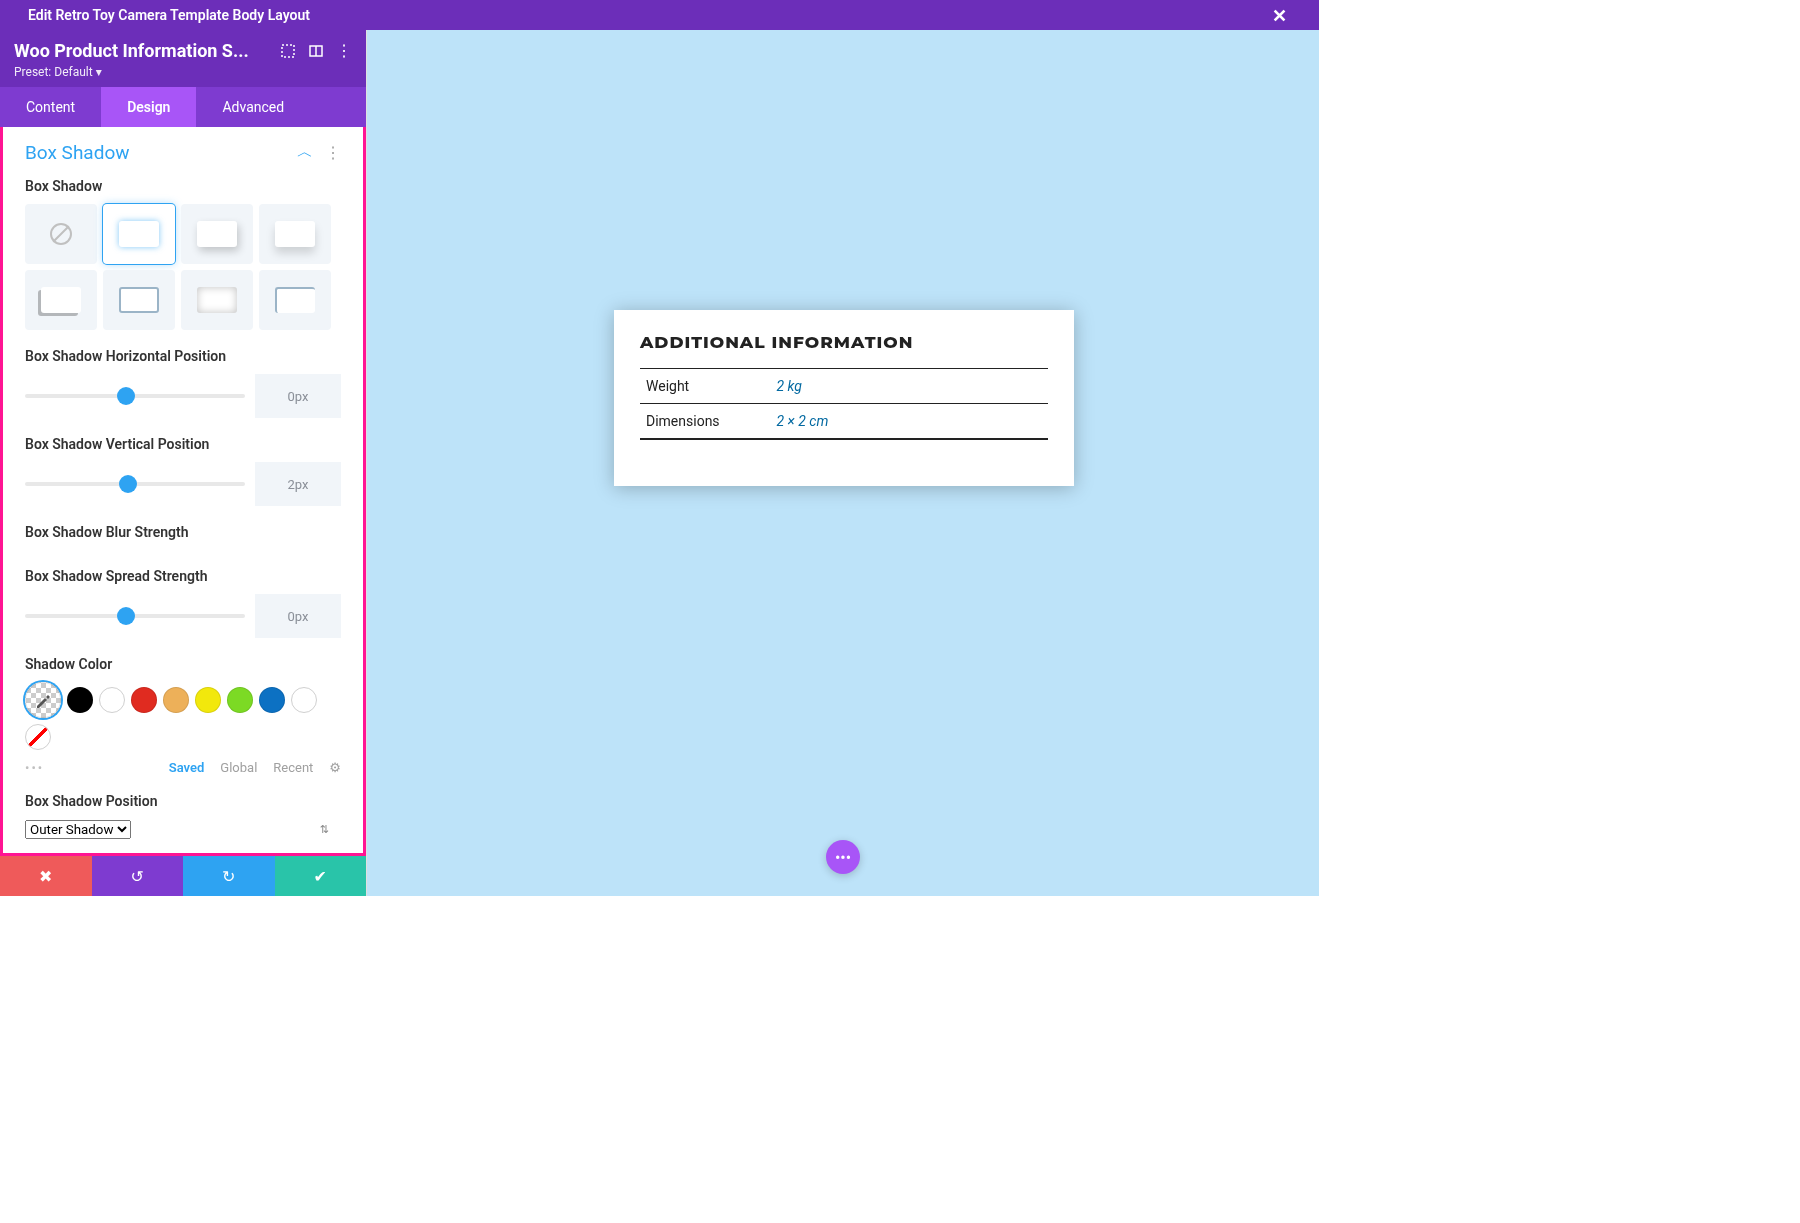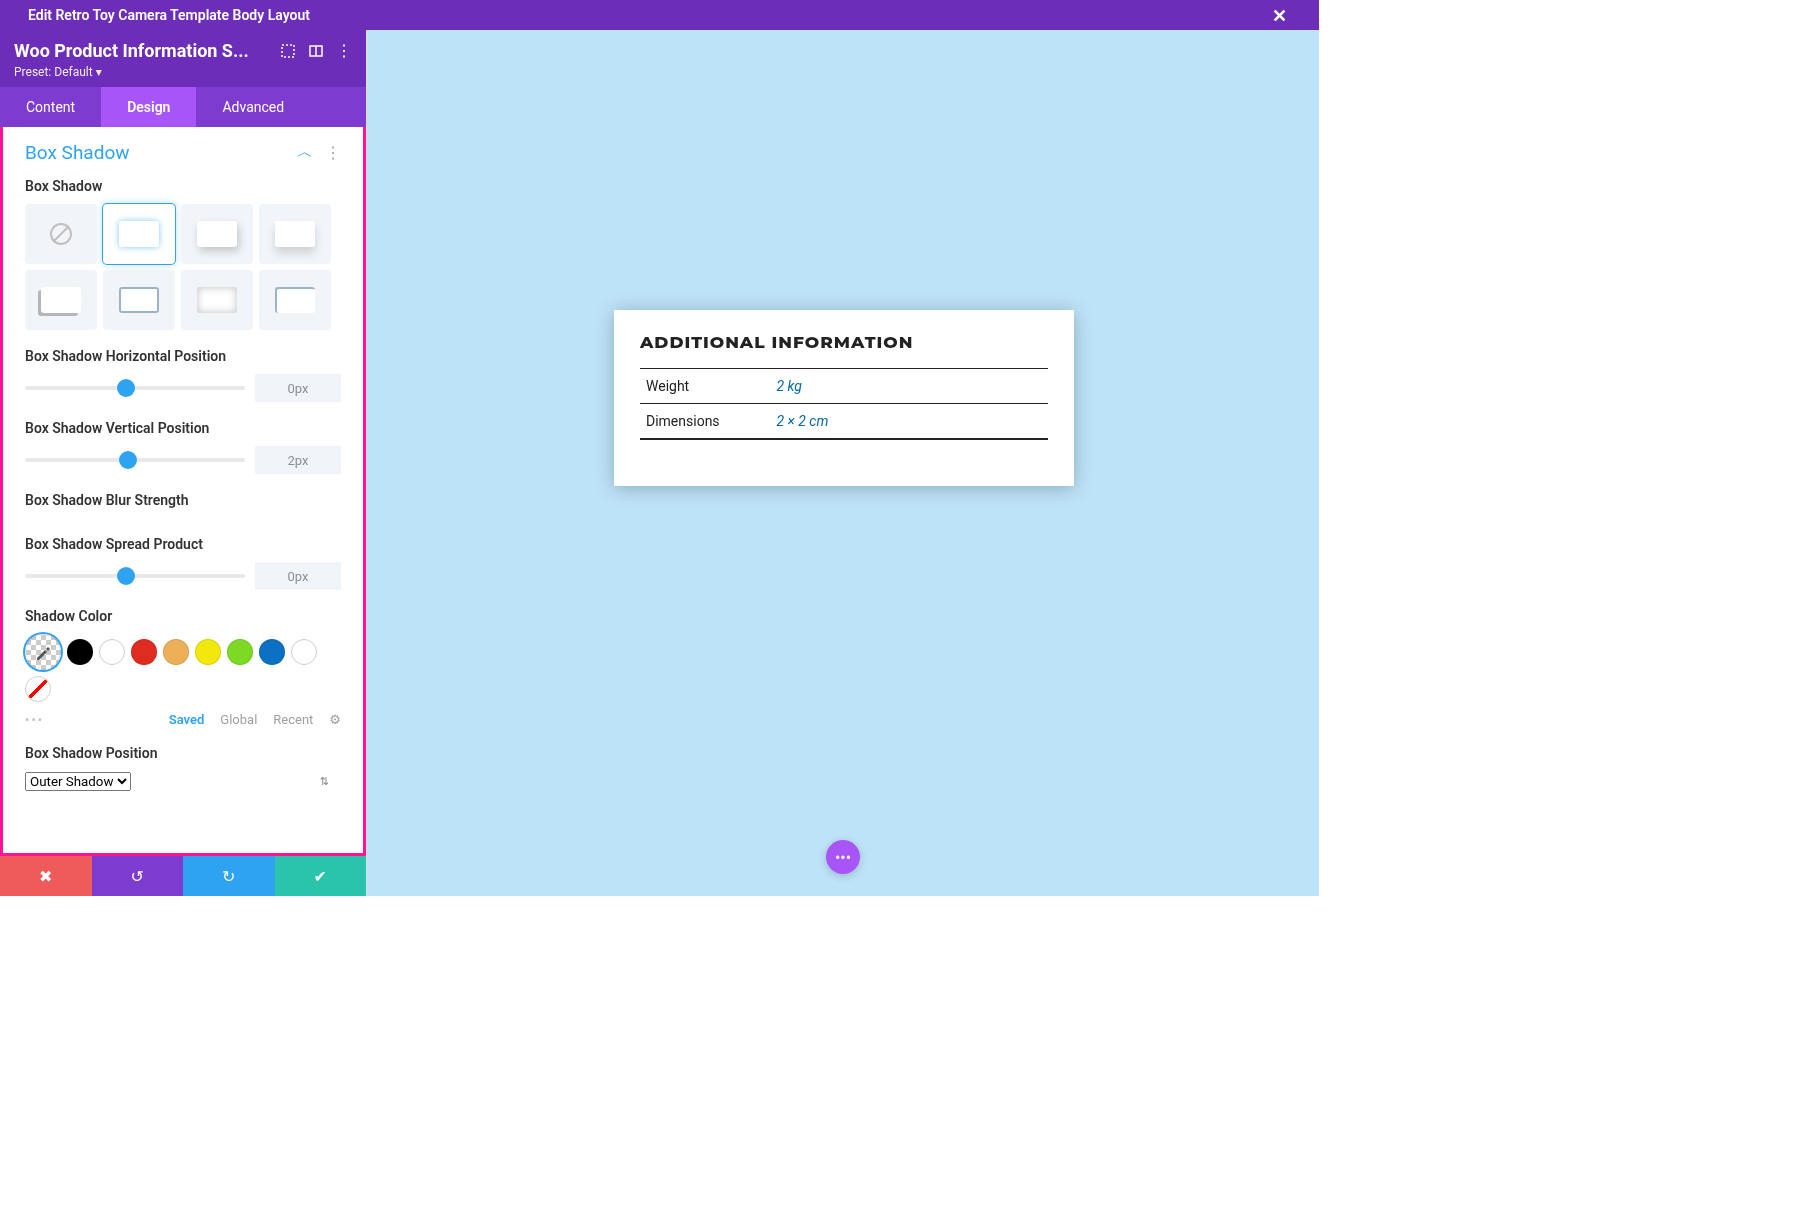--- a/index.html
+++ b/index.html
@@ -38,21 +38,21 @@
 .shadow-presets { display: flex; flex-wrap: wrap; gap: 6px; }
 .preset-box { width: 72px; height: 60px; background: #f1f5f9; border-radius: 4px; display: flex; align-items: center; justify-content: center; cursor: pointer; }
 .preset-box.selected { background: #fff; box-shadow: 0 0 0 1px #2ea3f2, 0 0 8px rgba(46,163,242,0.4); }
 .preset-inner { width: 40px; height: 26px; background: #fff; border-radius: 3px; }
 .no-icon { width: 22px; height: 22px; border: 2px solid #c0c0c0; border-radius: 50%; position: relative; }
 .no-icon::after { content: ''; position: absolute; width: 2px; height: 22px; background: #c0c0c0; left: 50%; top: -2px; transform: translateX(-50%) rotate(45deg); }
 
 .slider-row { display: flex; align-items: center; gap: 10px; }
 .slider-track { flex: 1; height: 4px; background: #e8e8e8; border-radius: 2px; position: relative; }
 .slider-thumb { position: absolute; width: 18px; height: 18px; background: #2ea3f2; border-radius: 50%; top: 50%; transform: translate(-50%, -50%); cursor: pointer; }
-.slider-value { width: 86px; height: 28px; background: #f1f5f9; border: none; border-radius: 0; text-align: center; font-size: 13px; color: #8a8f98; }
+.slider-value { width: 86px; height: 44px; background: #f1f5f9; border: none; border-radius: 0; text-align: center; font-size: 13px; color: #8a8f98; }
 
 .color-swatches { display: flex; gap: 6px; flex-wrap: wrap; align-items: center; }
 .swatch { width: 26px; height: 26px; border-radius: 50%; cursor: pointer; border: 1px solid rgba(0,0,0,0.1); }
 .swatch.picker { width: 36px; height: 36px; box-shadow: 0 0 0 2px #2ea3f2; background: conic-gradient(#ccc 0 25%, #fff 0 50%, #ccc 0 75%, #fff 0); background-size: 10px 10px; display: flex; align-items: center; justify-content: center; }
 .swatch.outline { background: #fff; border: 1px solid #d0d0d0; }
 .swatch.strike { background: linear-gradient(135deg, #fff 0%, #fff 45%, #ff0000 45%, #ff0000 55%, #fff 55%, #fff 100%); border: 1px solid #d0d0d0; }
 
 .color-tabs { display: flex; gap: 16px; align-items: center; margin-top: 10px; font-size: 13px; }
 .color-tabs .dots { color: #c0c0c0; letter-spacing: 2px; }
 .color-tabs .ct { color: #a0a0a0; cursor: pointer; }
@@ -176,21 +176,21 @@
             </div>
           <input class="slider-value" value="2px" style="">
         </div>
       </div>
 
       <div class="field-group">
         <div class="field-label">Box Shadow Blur Strength</div>
       </div>
 
       <div class="field-group">
-        <div class="field-label">Box Shadow Spread Product</div>
+        <div class="field-label">Box Shadow Spread Strength</div>
         <div class="slider-row">
           <div class="slider-track">
               <div class="slider-thumb" style="left:46%"></div>
             </div>
           <input class="slider-value" value="0px" style="">
         </div>
       </div>
 
       <div class="field-group">
         <div class="field-label">Shadow Color</div>

